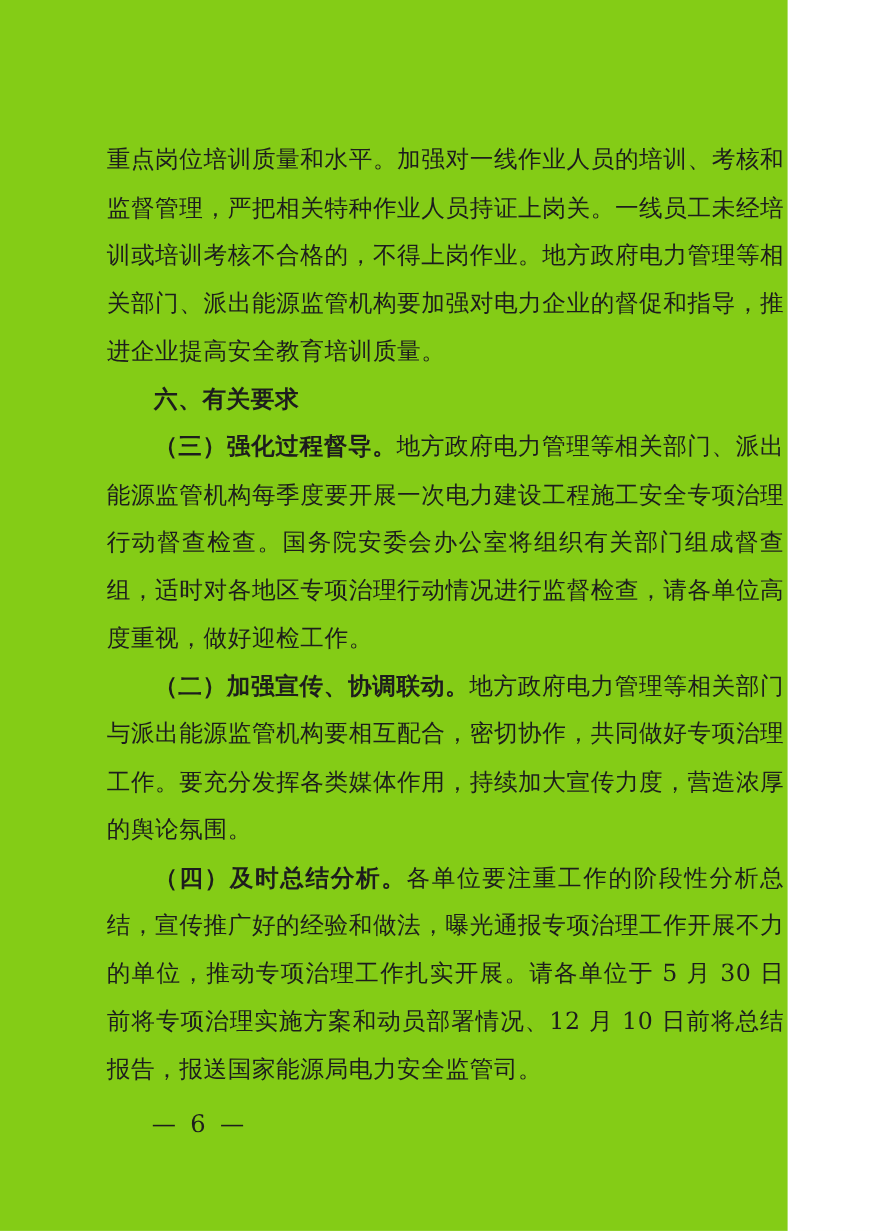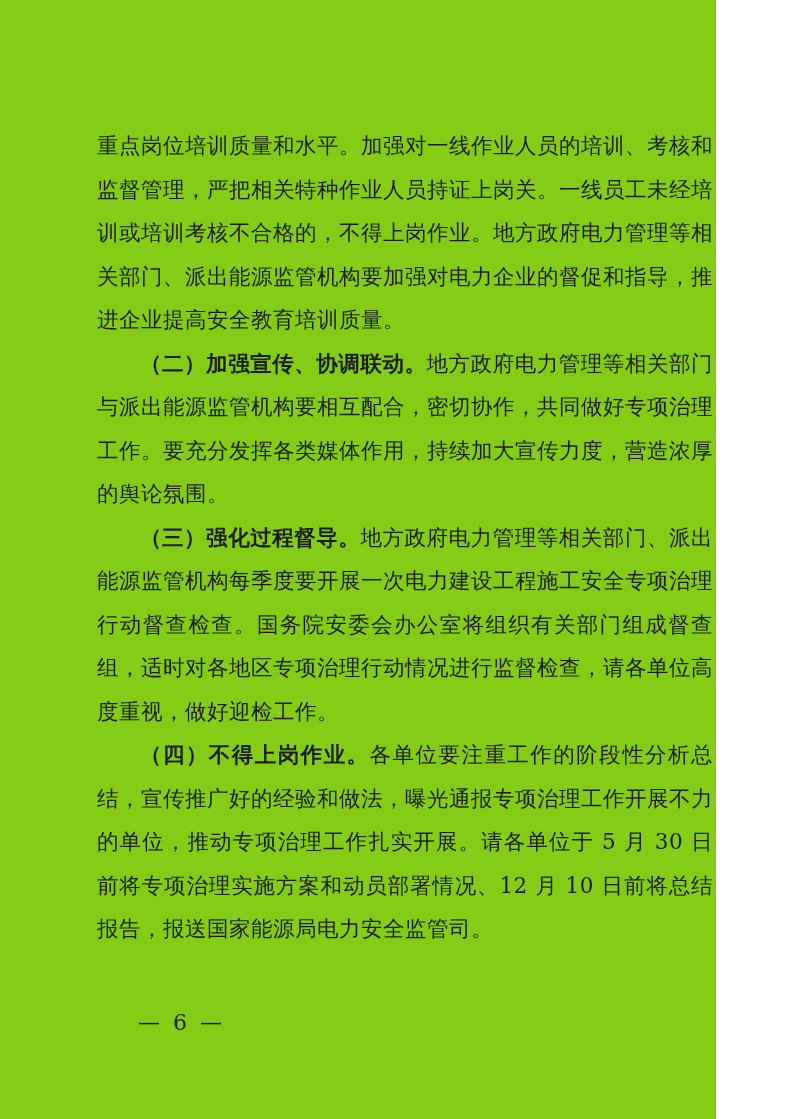--- a/index.html
+++ b/index.html
@@ -52,25 +52,26 @@
 </style>
 </head>
 <body>
 
 <div class="page">
 
   <div class="content">
 
     <p class="continuation">重点岗位培训质量和水平。加强对一线作业人员的培训、考核和监督管理，严把相关特种作业人员持证上岗关。一线员工未经培训或培训考核不合格的，不得上岗作业。地方政府电力管理等相关部门、派出能源监管机构要加强对电力企业的督促和指导，推进企业提高安全教育培训质量。</p>
 
+    <p class="heading">六、有关要求</p>
 
+
+    <p><span class="lead">（三）强化过程督导。</span><span>地方政府电力管理等相关部门、派出能源监管机构每季度要开展一次电力建设工程施工安全专项治理行动督查检查。国务院安委会办公室将组织有关部门组成督查组，适时对各地区专项治理行动情况进行监督检查，请各单位高度重视，做好迎检工作。</span></p>
 
     <p><span class="lead">（二）加强宣传、协调联动。</span><span>地方政府电力管理等相关部门与派出能源监管机构要相互配合，密切协作，共同做好专项治理工作。要充分发挥各类媒体作用，持续加大宣传力度，营造浓厚的舆论氛围。</span></p>
 
-    <p><span class="lead">（三）强化过程督导。</span><span>地方政府电力管理等相关部门、派出能源监管机构每季度要开展一次电力建设工程施工安全专项治理行动督查检查。国务院安委会办公室将组织有关部门组成督查组，适时对各地区专项治理行动情况进行监督检查，请各单位高度重视，做好迎检工作。</span></p>
-
-    <p><span class="lead">（四）不得上岗作业。</span><span>各单位要注重工作的阶段性分析总结，宣传推广好的经验和做法，曝光通报专项治理工作开展不力的单位，推动专项治理工作扎实开展。请各单位于 5 月 30 日前将专项治理实施方案和动员部署情况、12 月 10 日前将总结报告，报送国家能源局电力安全监管司。</span></p>
+    <p><span class="lead">（四）及时总结分析。</span><span>各单位要注重工作的阶段性分析总结，宣传推广好的经验和做法，曝光通报专项治理工作开展不力的单位，推动专项治理工作扎实开展。请各单位于 5 月 30 日前将专项治理实施方案和动员部署情况、12 月 10 日前将总结报告，报送国家能源局电力安全监管司。</span></p>
 
   </div>
 
   <div class="page-footer">— 6 —</div>
 
 </div>
 
 </body></html>

